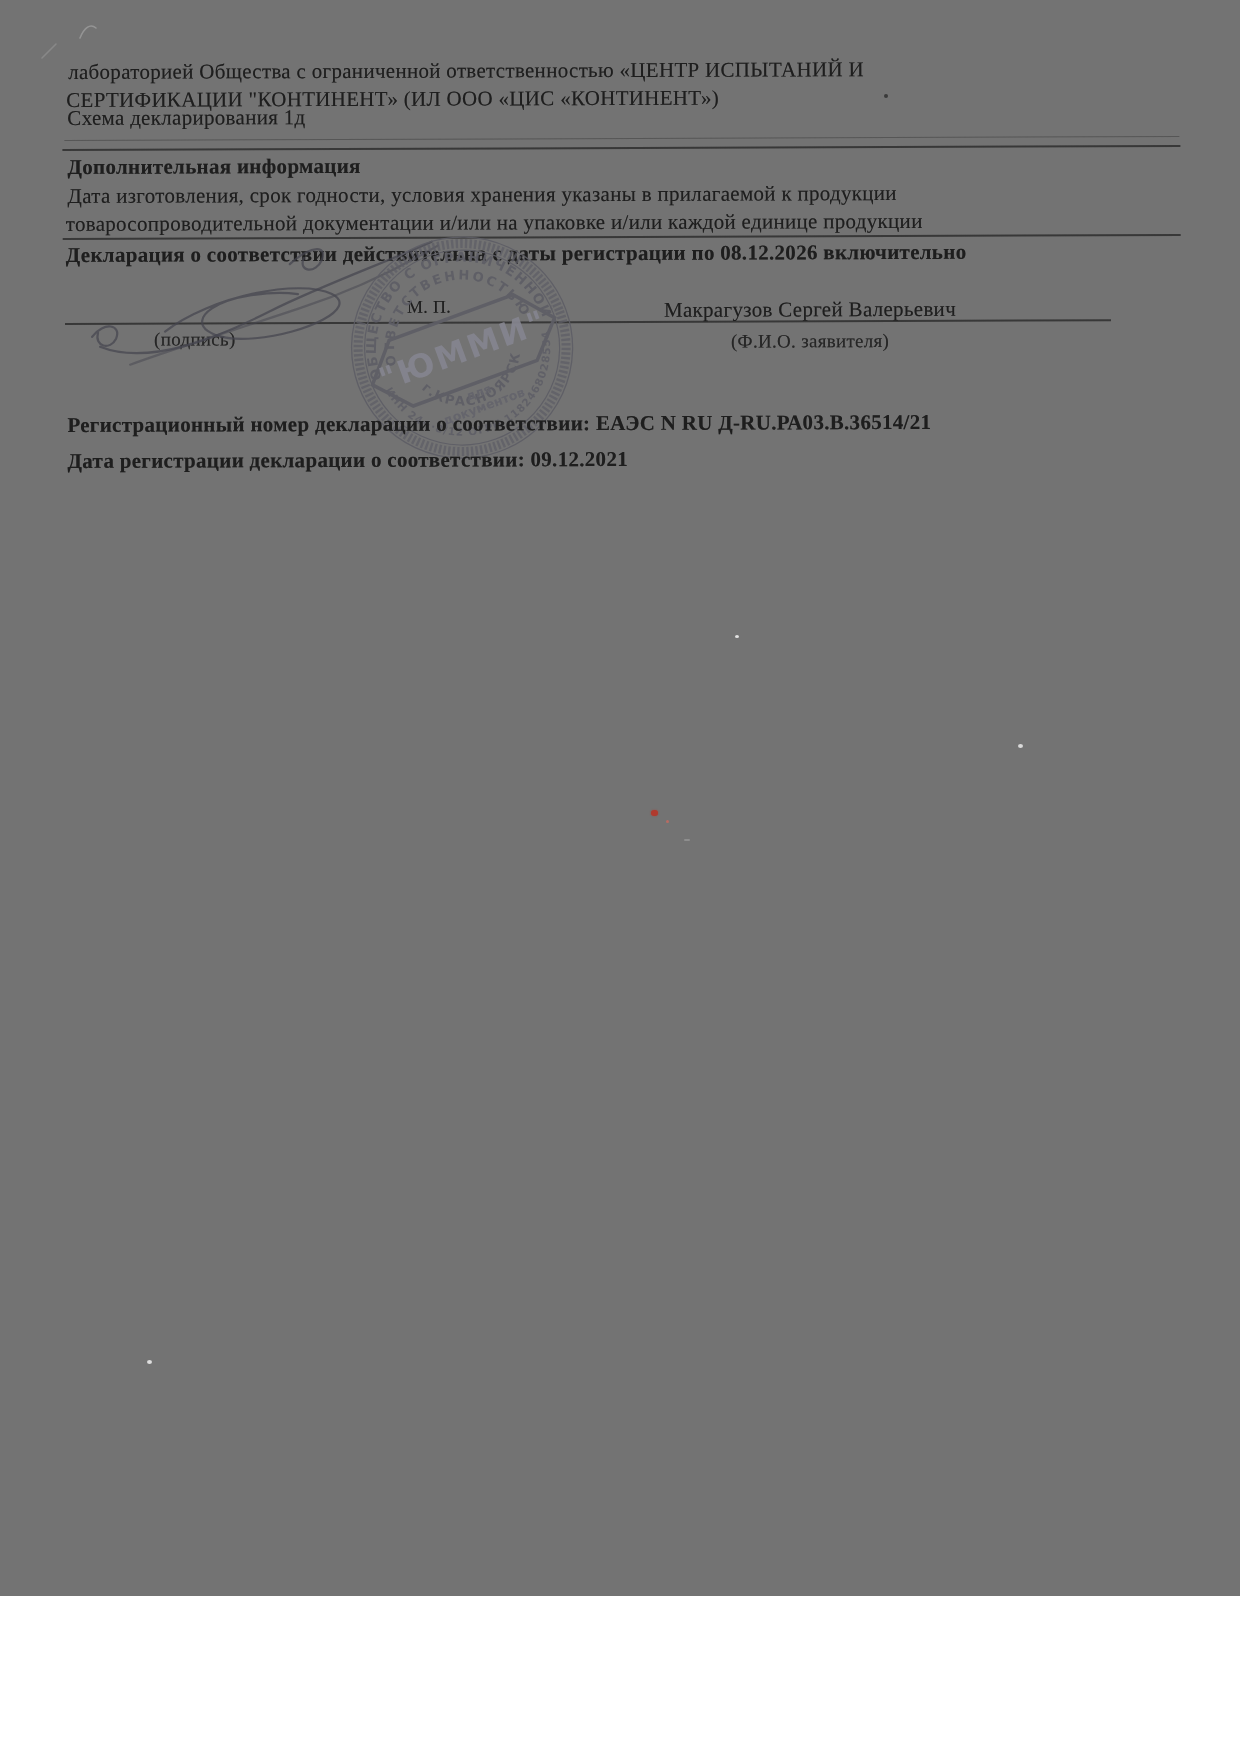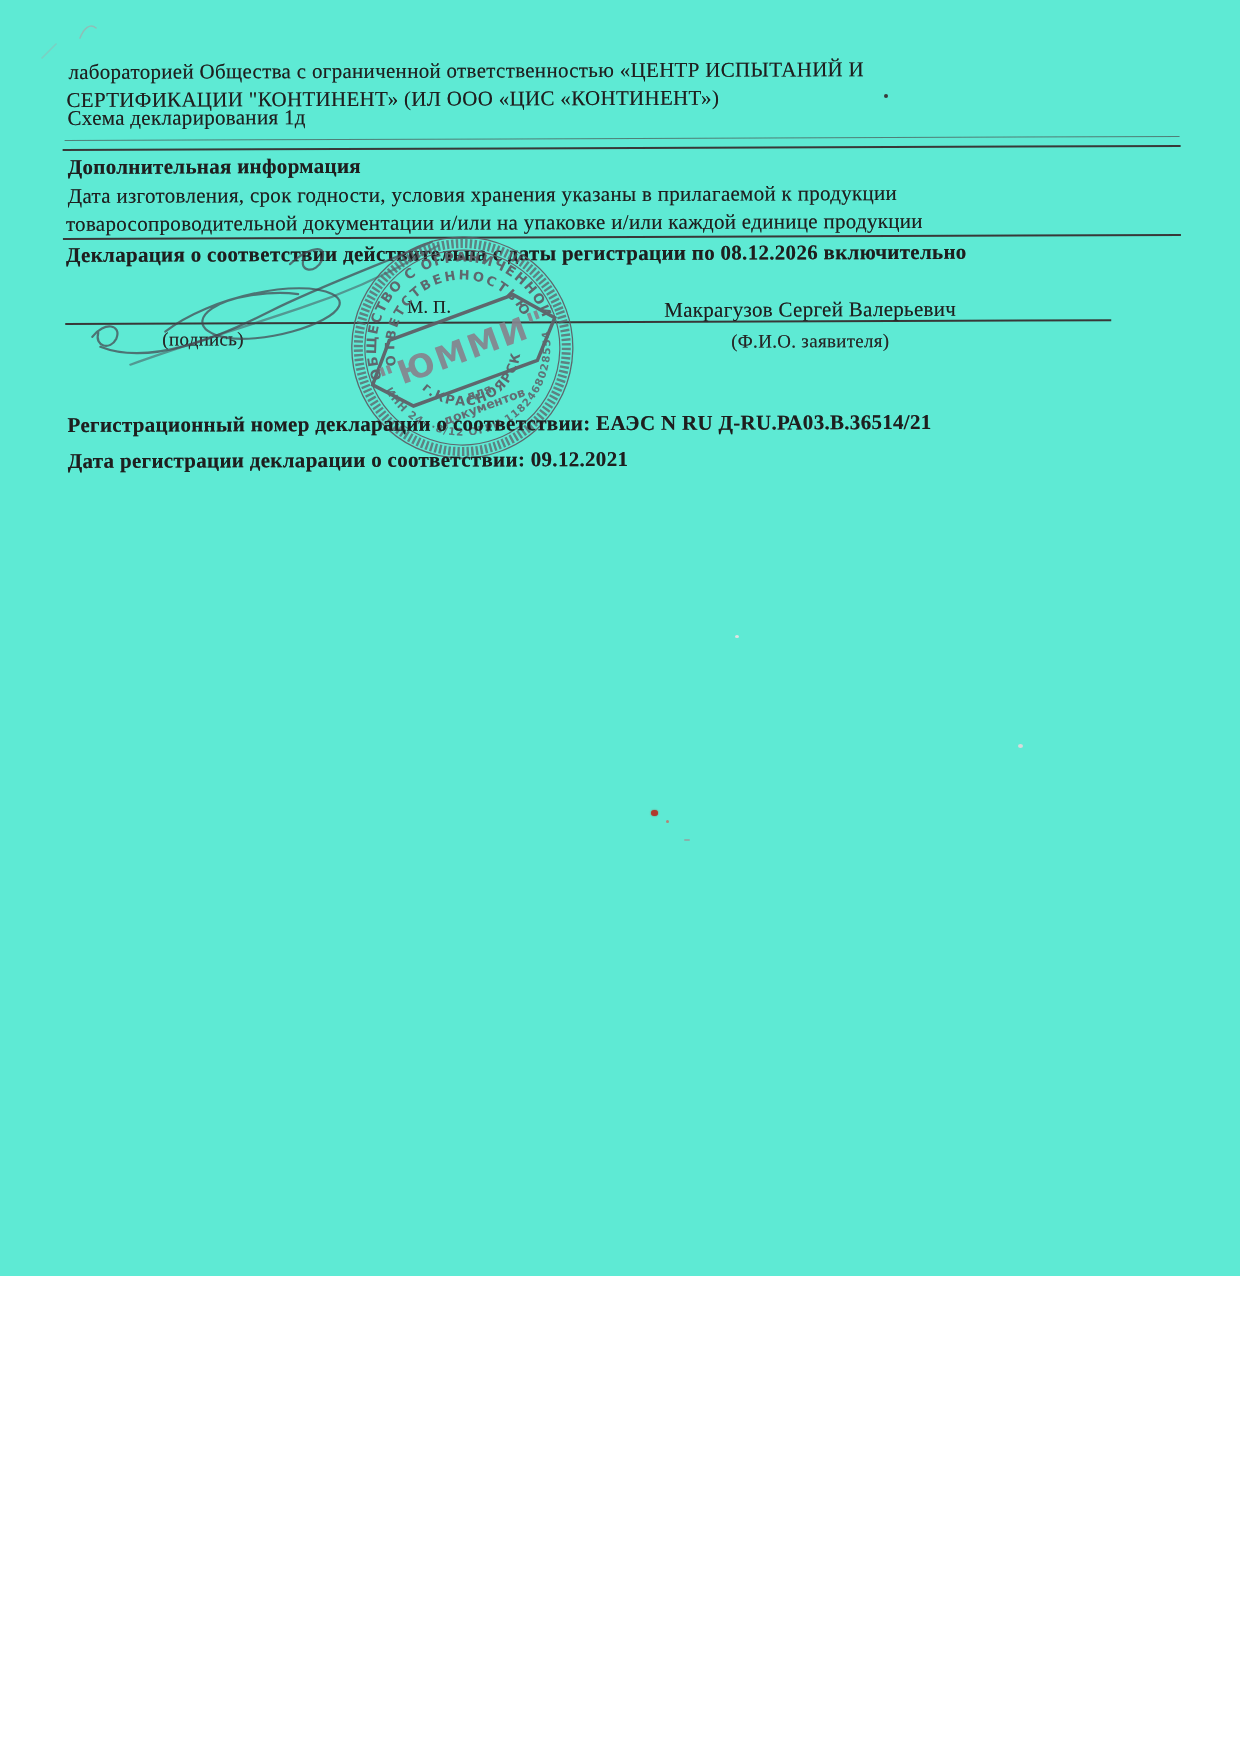--- a/index.html
+++ b/index.html
@@ -1,19 +1,19 @@
 <!DOCTYPE html>
 <html><head>
 <meta charset="utf-8">
 <style>
   html,body { margin:0; padding:0; }
   body { background:#ffffff; }
   .page {
-    position:relative; width:1240px; height:1276px;
-    background:#5eead4; overflow:hidden;
+    position:relative; width:1240px; height:1596px;
+    background:#737373; overflow:hidden;
     font-family:"Liberation Serif", serif;
   }
   .doc {
     position:absolute; inset:0;
     transform:rotate(-0.2deg);
     transform-origin:50% 20%;
   }
   .line {
     position:absolute; white-space:nowrap;
     font-family:"Liberation Serif", serif;
@@ -52,21 +52,21 @@
     <div class="line b" style="left:68px; top:153px;">Дополнительная информация</div>
 
     <div class="line" style="left:68px; top:182px;">Дата изготовления, срок годности, условия хранения указаны в прилагаемой к продукции</div>
     <div class="line" style="left:66px; top:210px;">товаросопроводительной документации и/или на упаковке и/или каждой единице продукции</div>
 
     <div class="rule" style="left:63px; top:236px; width:1118px; height:2px;"></div>
 
     <div class="line b" style="left:66px; top:241px;">Декларация о соответствии  действительна с даты регистрации по 08.12.2026 включительно</div>
 
     <div class="rule" style="left:65px; top:321px; width:1046px; height:1.5px;"></div>
-    <div class="line caption" style="left:162px; top:327px;">(подпись)</div>
+    <div class="line caption" style="left:154px; top:327px;">(подпись)</div>
     <div class="line" style="left:407px; top:296px; font-size:18px;">М. П.</div>
 
     <div class="line center-block" style="left:600px; top:298px; width:420px; white-space:normal;">Макрагузов Сергей Валерьевич</div>
     <div class="line caption center-block" style="left:600px; top:331px; width:420px; white-space:normal;">(Ф.И.О. заявителя)</div>
 
     <svg class="sig-svg" width="400" height="170" viewBox="0 0 400 170">
       <path class="sig-stroke" d="M 30 130 C 80 150, 150 120, 200 95 S 320 45, 362 26"></path>
       <path class="sig-stroke" d="M 95 115 C 140 80, 230 62, 262 78 C 290 92, 235 118, 185 122 C 140 126, 118 108, 142 92 C 160 80, 200 74, 228 78"></path>
       <path class="sig-stroke" style="opacity:0.5" d="M 60 148 C 110 130, 170 112, 230 92 C 280 76, 330 52, 368 30"></path>
       <path class="sig-stroke" d="M 22 120 C 34 104, 52 108, 46 122 C 40 134, 24 130, 28 116"></path>

